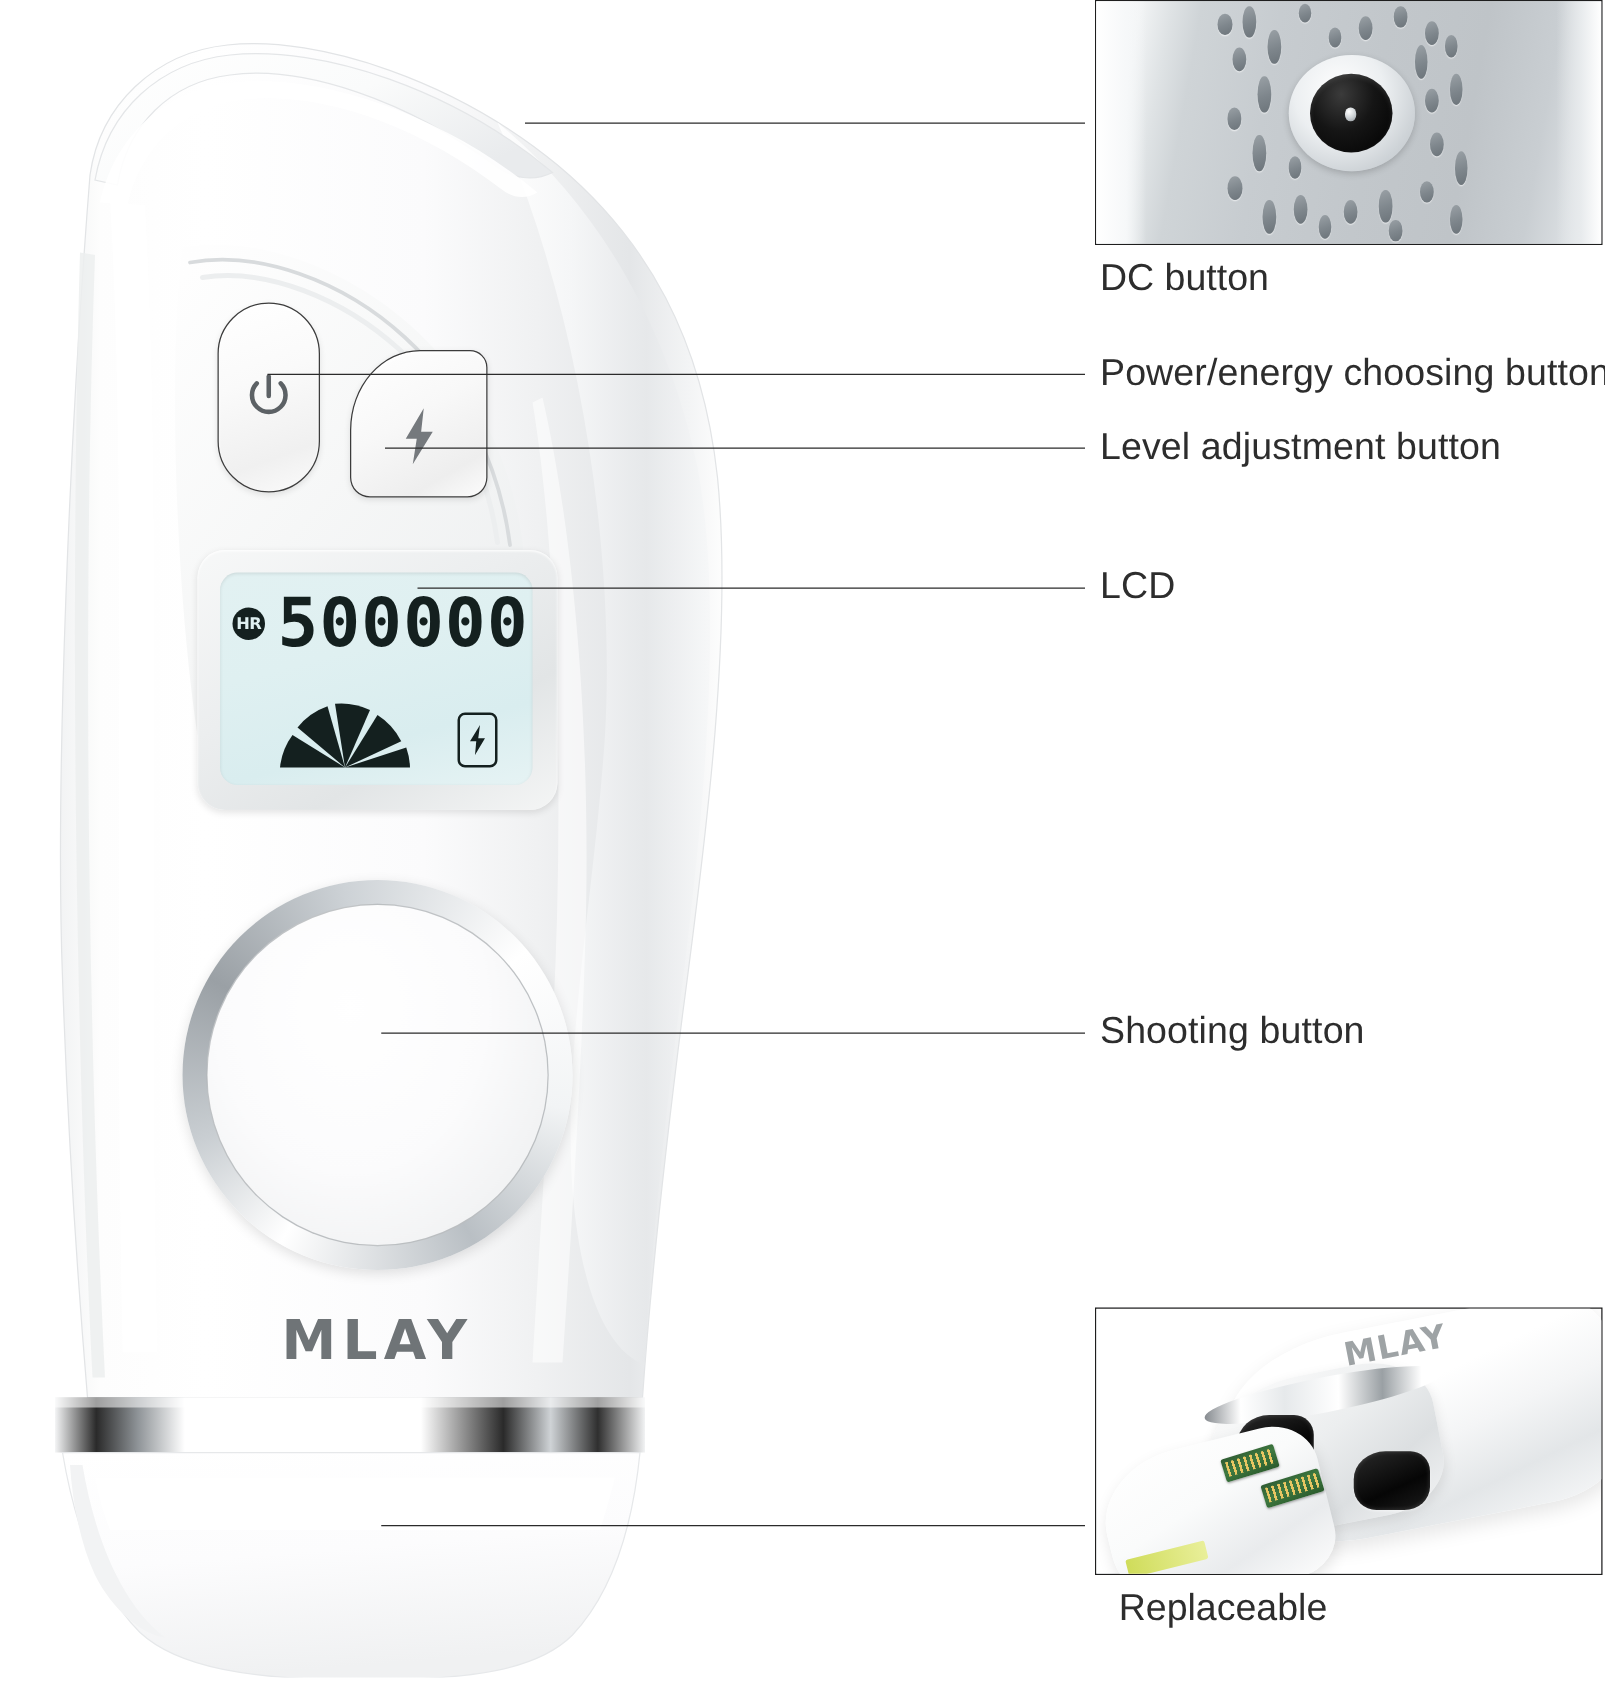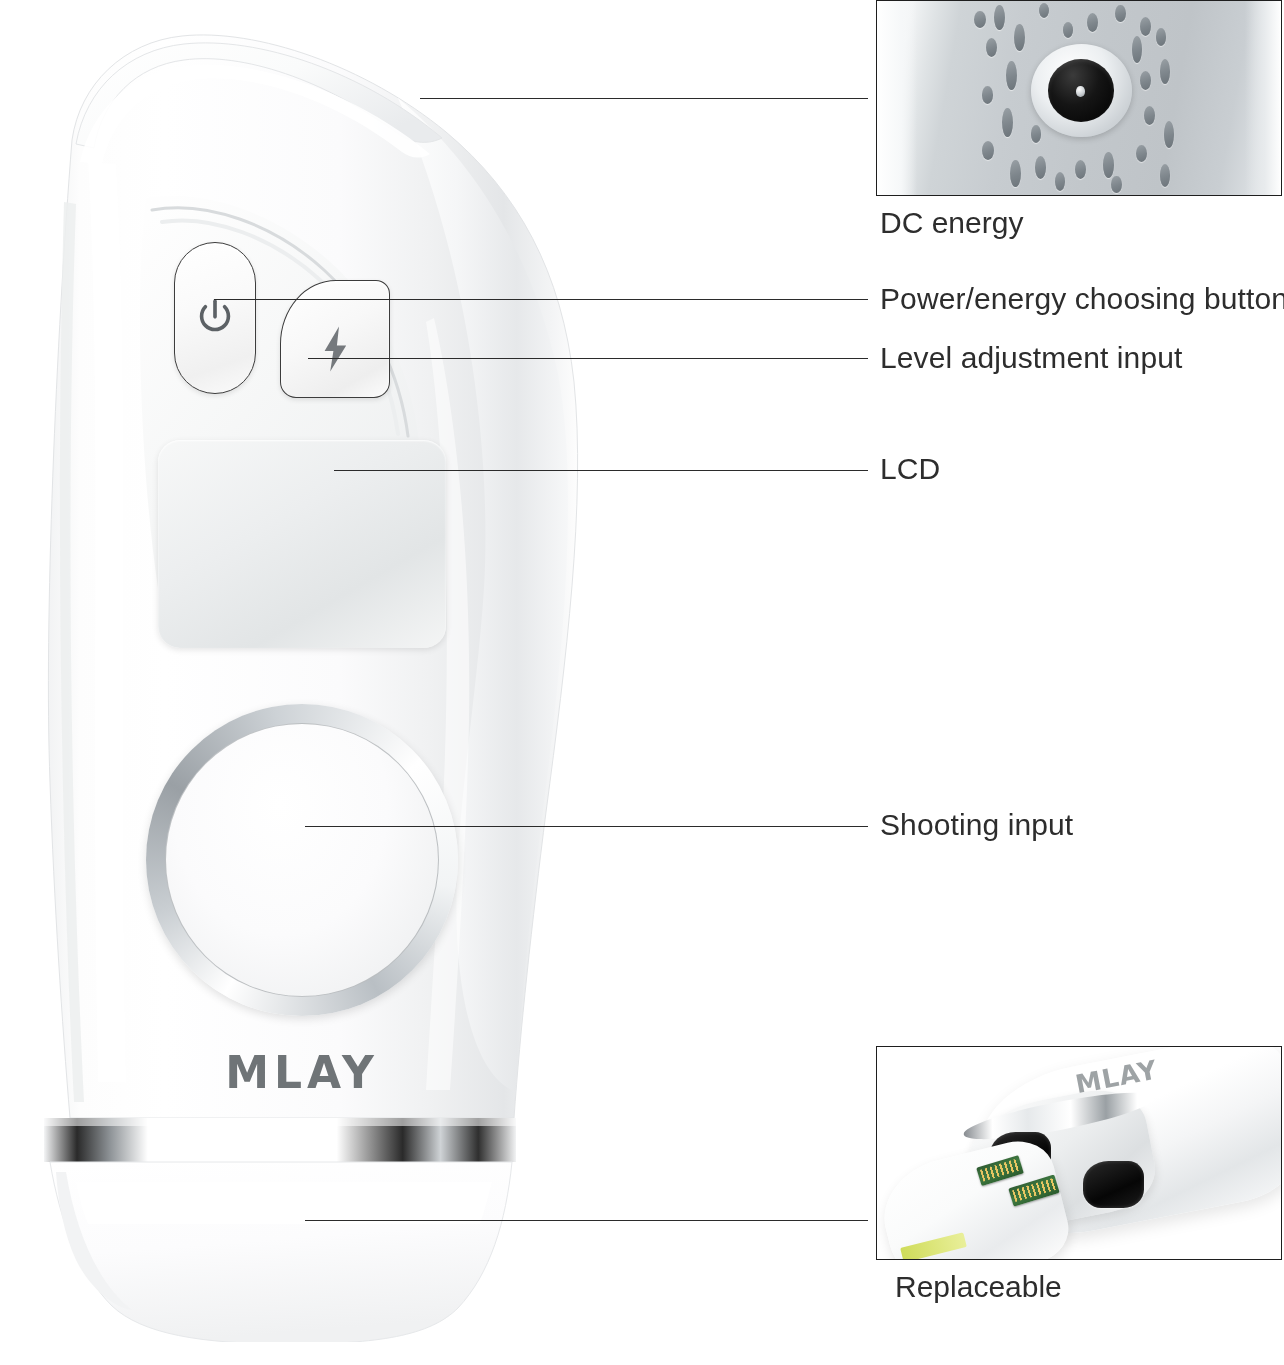--- a/index.html
+++ b/index.html
@@ -413,20 +413,44 @@
       </div>
 
       <div class="btn-level"></div>
       <div class="glyph" style="left:274px; top:268px; width:110px; height:118px;">
         <svg width="40" height="48" viewBox="0 0 24 30">
           <path d="M14.5 1 L 5.5 16.2 L 11 16.2 L 9 29 L 19 12.8 L 13.2 12.8 Z" fill="#75797d"></path>
         </svg>
       </div>
 
       <div class="lcd-bezel"></div>
+      <div class="lcd">
+        <div class="lcd-row-digits">
+          <div class="hr-badge">HR</div>
+          <div class="digits">500000</div>
+        </div>
+        <div class="lcd-row-gauge">
+          <div>
+            <svg width="148" height="68" viewBox="0 0 148 68">
+              <g fill="#14201f">
+                <path d="M72 66 L 20 66 A 53 53 0 0 1 30 40 Z"></path>
+                <path d="M72 66 L 34 34 A 53 53 0 0 1 58 17 Z"></path>
+                <path d="M72 66 L 64 15 A 53 53 0 0 1 92 20 Z"></path>
+                <path d="M72 66 L 98 24 A 53 53 0 0 1 117 45 Z"></path>
+                <path d="M72 66 L 121 50 A 53 53 0 0 1 124 66 Z"></path>
+              </g>
+            </svg>
+          </div>
+          <div class="bolt-box">
+            <svg width="16" height="26" viewBox="0 0 16 26">
+              <path d="M10 1 L 2 14 L 7 14 L 6 25 L 14 11.5 L 8.6 11.5 Z" fill="#14201f"></path>
+            </svg>
+          </div>
+        </div>
+      </div>
 
       <div class="shoot-ring"></div>
       <div class="shoot-face"></div>
 
       <div class="brand">MLAY</div>
     </div>
   </div>
 
   <div class="leader" style="left:420px; top:98px; width:448px;"></div>
 
@@ -435,25 +459,25 @@
   <div class="leader" style="left:308px; top:358px; width:560px;"></div>
 
   <div class="leader" style="left:334px; top:470px; width:534px;"></div>
 
   <div class="leader" style="left:305px; top:826px; width:563px;"></div>
 
   <div class="leader" style="left:305px; top:1220px; width:563px;"></div>
 
   <div class="callout" style="left:880px; top:282px;">Power/energy choosing button</div>
 
-  <div class="callout" style="left:880px; top:341px;">Level adjustment input</div>
+  <div class="callout" style="left:880px; top:341px;">Level adjustment button</div>
 
   <div class="callout" style="left:880px; top:452px;">LCD</div>
 
-  <div class="callout" style="left:880px; top:808px;">Shooting input</div>
+  <div class="callout" style="left:880px; top:808px;">Shooting button</div>
 
   <div class="inset" style="left:876px; top:0px; width:406px; height:196px;">
     <div class="dc-scene">
       <div class="dc-body"></div>
       <div class="dc-side-hl"></div>
       <div class="dc-edge-r"></div>
 
       <div class="dc-hole" style="left:24%; top:5%;  width:3.0%; height:9%;"></div>
       <div class="dc-hole" style="left:29%; top:2%;  width:2.6%; height:13%;"></div>
       <div class="dc-hole" style="left:34%; top:12%; width:2.6%; height:14%;"></div>
@@ -485,21 +509,21 @@
       <div class="dc-hole" style="left:44%; top:88%; width:2.6%; height:10%;"></div>
       <div class="dc-hole" style="left:58%; top:90%; width:2.6%; height:9%;"></div>
 
       <div class="dc-jack-ring">
         <div class="dc-jack">
           <div class="dc-pin"></div>
         </div>
       </div>
     </div>
   </div>
-  <div class="inset-caption" style="left:880px; top:206px;">DC energy</div>
+  <div class="inset-caption" style="left:880px; top:206px;">DC button</div>
 
   <div class="inset" style="left:876px; top:1046px; width:406px; height:214px;">
     <div class="rep-scene">
       <div class="rep-main"></div>
       <div class="rep-logo">MLAY</div>
       <div class="rep-head"></div>
       <div class="rep-chrome"></div>
       <div class="rep-slot" style="left:28%; top:40%; width:15%; height:22%;"></div>
       <div class="rep-slot" style="left:51%; top:54%; width:15%; height:22%;"></div>
       <div class="rep-cart"></div>

